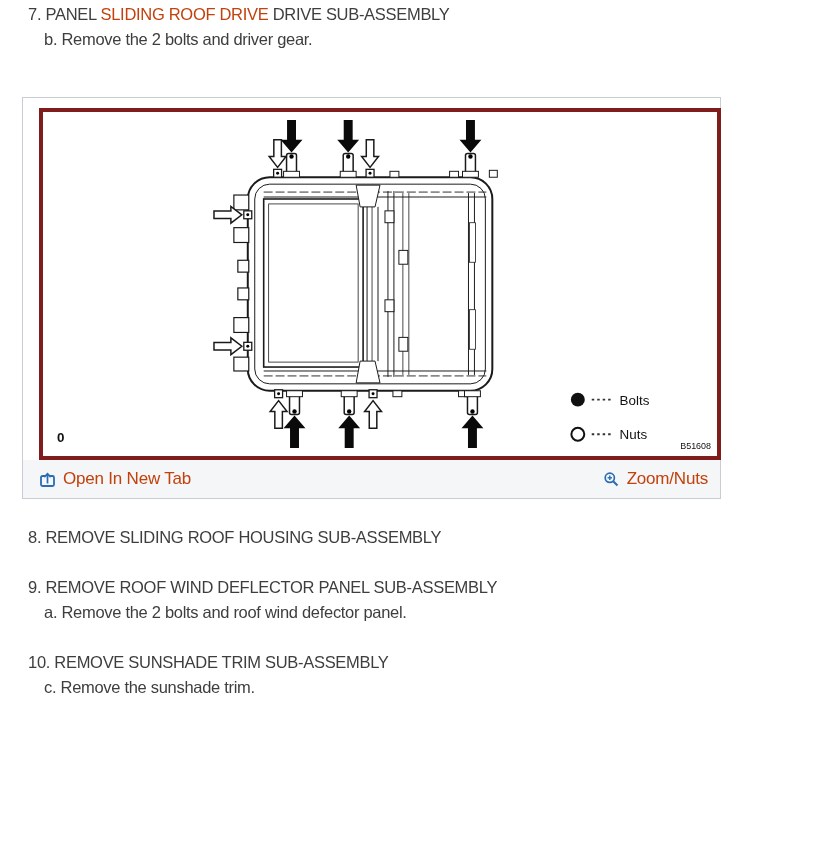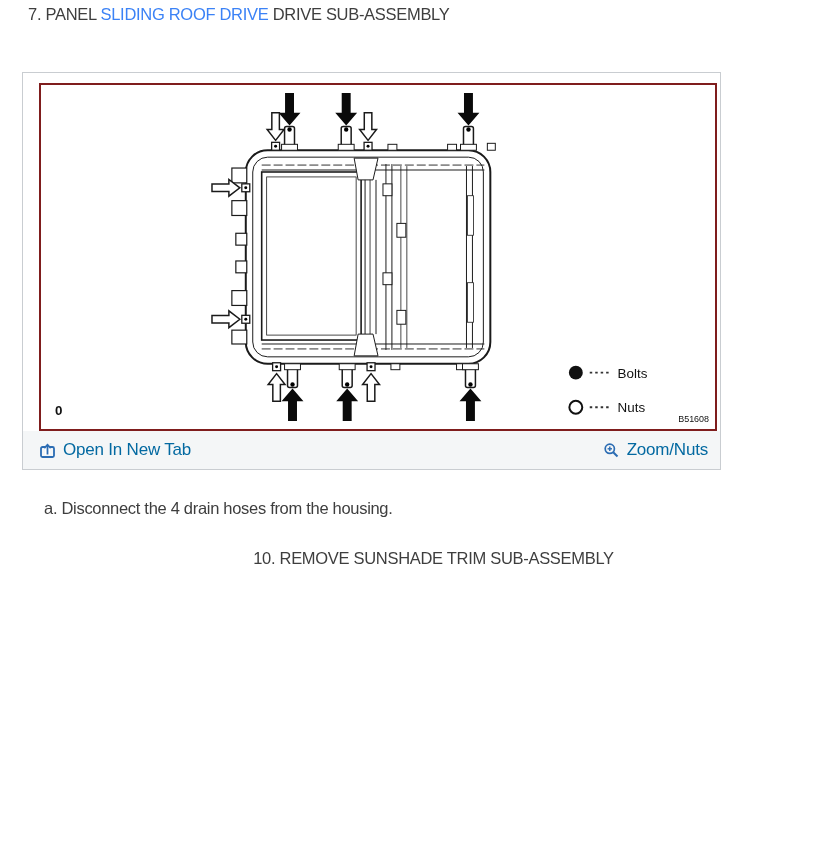--- a/index.html
+++ b/index.html
@@ -3,47 +3,48 @@
 <meta charset="utf-8">
 <style>
   html,body{margin:0;padding:0;}
   body{
     width:839px;height:848px;overflow:hidden;background:#ffffff;
     font-family:"Liberation Sans",sans-serif;color:#3e3e3e;position:relative;
   }
   .page{padding-top:2px;}
   .step{margin:0 0 25px 0;padding-left:28px;}
   .step.s7{margin-bottom:45px;}
-  .step.s10{margin-bottom:16px;text-align:center;}
+  .step.s10{margin-bottom:16px;}
   .line{font-size:16.5px;line-height:25px;letter-spacing:-0.3px;white-space:nowrap;}
   .substep{padding-left:16px;}
-  .inline-link{color:#3b82f6;text-decoration:none;cursor:pointer;}
+  .inline-link{color:#c2410c;text-decoration:none;cursor:pointer;}
   
   .figure-panel{
     margin-left:22px;width:697px;border:1px solid #c9cdd1;background:#ffffff;
     margin-bottom:26px;
   }
   .figure-body{padding:10px 0 0 16px;background:#ffffff;}
-  .figure-frame{width:674px;height:344px;border:2px solid #7f1d1d;background:#ffffff;}
+  .figure-frame{width:674px;height:344px;border:4px solid #7f1d1d;background:#ffffff;}
   .figure-toolbar{
     height:38px;background:#f4f6f7;display:flex;align-items:center;
     justify-content:space-between;padding:0 12px 0 16px;
   }
-  .tb-link{display:flex;align-items:center;gap:7px;color:#0369a1;font-size:17px;
+  .tb-link{display:flex;align-items:center;gap:7px;color:#c2410c;font-size:17px;
     letter-spacing:-0.2px;text-decoration:none;cursor:pointer;}
   .tb-link svg{display:block;}
   svg text{font-family:"Liberation Sans",sans-serif;}
 </style>
 </head>
 <body>
 
 <div class="page">
 
   <section class="step s7">
     <div class="line"><span>7.</span> <span><span>PANEL </span><a class="inline-link">SLIDING ROOF DRIVE</a><span> DRIVE SUB-ASSEMBLY</span></span></div>
+    <div class="line substep"><span>b.</span> <span>Remove the 2 bolts and driver gear.</span></div>
   </section>
 
   <div class="figure-panel">
     <div class="figure-body">
       <div class="figure-frame">
         <svg width="674" height="344" viewBox="0 0 678 348" preserveAspectRatio="none">
           <defs>
             <path id="arr-b" d="M-4.5,-33 L4.5,-33 L4.5,-13 L11,-13 L0,0 L-11,-13 L-4.5,-13 Z"></path>
             <path id="arr-w" d="M-3.8,-28 L3.8,-28 L3.8,-11 L8.5,-11 L0,0 L-8.5,-11 L-3.8,-11 Z"></path>
           </defs>
@@ -193,21 +194,26 @@
           <line x1="6.8" y1="4.6" x2="6.8" y2="9" stroke="#2b6cb3" stroke-width="1.4"></line>
           <line x1="4.6" y1="6.8" x2="9" y2="6.8" stroke="#2b6cb3" stroke-width="1.4"></line>
           <line x1="10.2" y1="10.2" x2="14.5" y2="14.5" stroke="#2b6cb3" stroke-width="2"></line>
         </svg>
         <span>Zoom/Nuts</span>
       </a>
     </div>
   </div>
 
   <section class="step">
-    <div class="line substep"><span>a.</span> <span>Disconnect the 4 drain hoses from the housing.</span></div>
-  </section>
-
+    <div class="line"><span>8.</span> <span>REMOVE SLIDING ROOF HOUSING SUB-ASSEMBLY</span></div>
+  </section>
+
+  <section class="step">
+    <div class="line"><span>9.</span> <span>REMOVE ROOF WIND DEFLECTOR PANEL SUB-ASSEMBLY</span></div>
+    <div class="line substep"><span>a.</span> <span>Remove the 2 bolts and roof wind defector panel.</span></div>
+  </section>
 
   <section class="step s10">
     <div class="line"><span>10.</span> <span>REMOVE SUNSHADE TRIM SUB-ASSEMBLY</span></div>
+    <div class="line substep"><span>c.</span> <span>Remove the sunshade trim.</span></div>
   </section>
 
 </div>
 
 </body></html>

